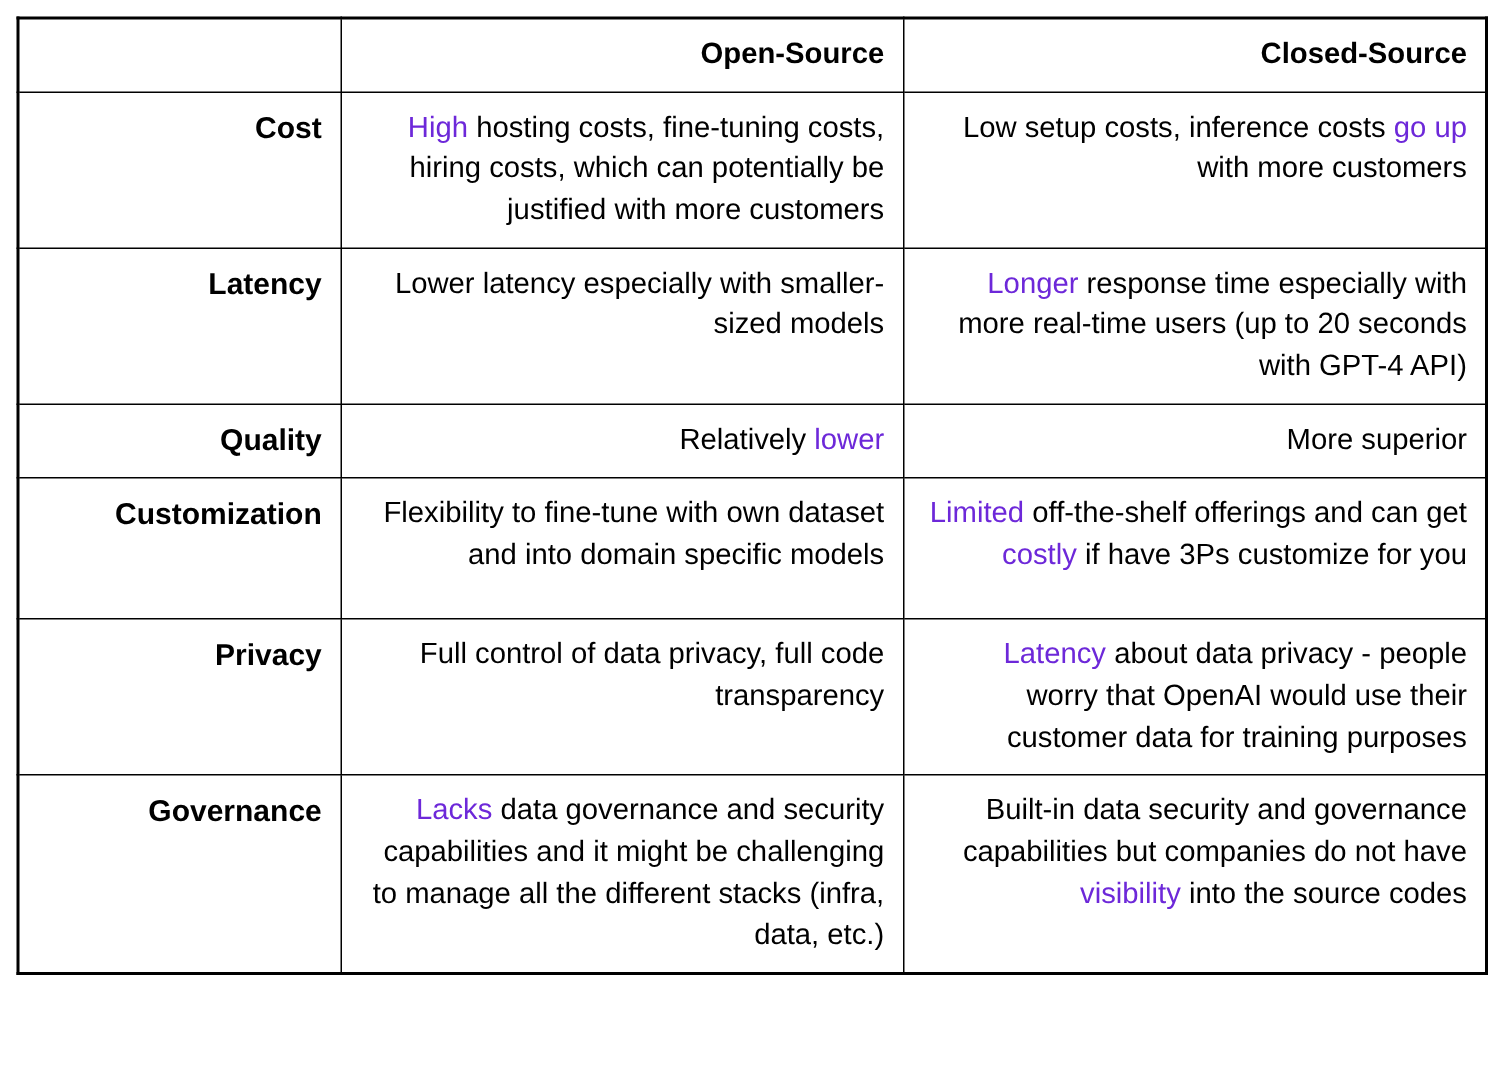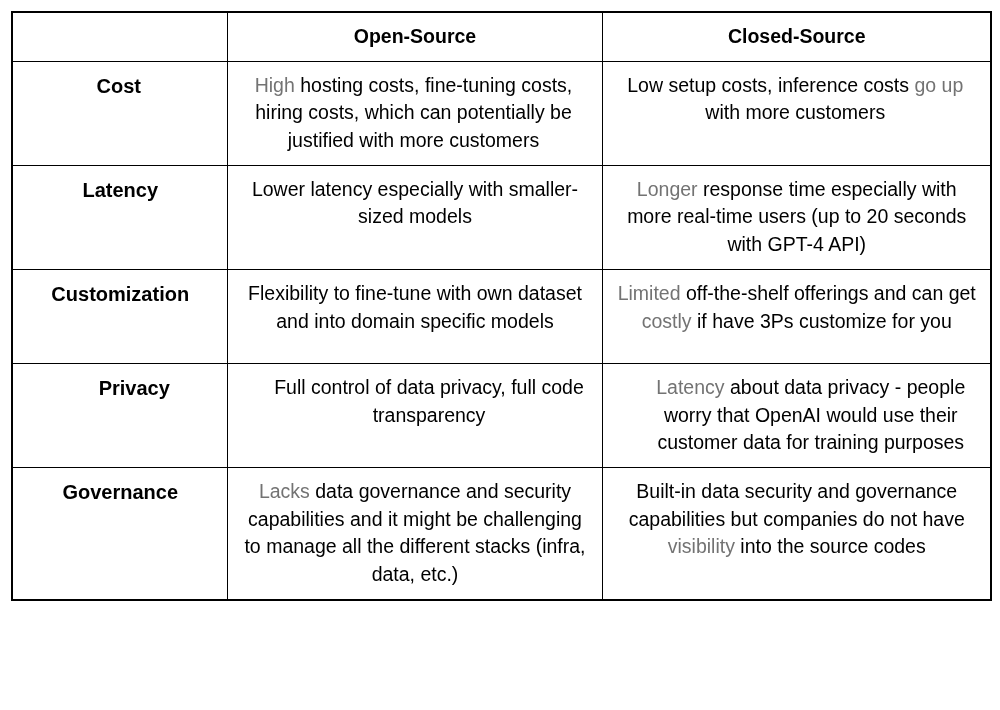--- a/index.html
+++ b/index.html
@@ -28,21 +28,21 @@
     border: 2px solid #000000;
   }
   table.comparison col.c-label { width: 215px; }
   table.comparison col.c-open  { width: 375px; }
   table.comparison col.c-closed{ width: 389px; }
 
   table.comparison td,
   table.comparison th {
     border: 1px solid #000000;
     vertical-align: top;
-    text-align: center;
+    text-align: right;
     padding: 10px 12px 10px 13px;
     font-size: 19.5px;
     line-height: 1.42;
   }
   thead th {
     font-weight: bold;
     font-size: 20px;
     padding-top: 12px;
     padding-bottom: 13px;
     height: 26px;
@@ -56,21 +56,21 @@
   }
   
   tr.r-cost    td { height: 83px; padding-left: 10px; }
   tr.r-latency td { height: 73px; }
   tr.r-ttm     td { height: 55px; }
   tr.r-quality td { height: 22px; }
   tr.r-custom  td { height: 73px; }
   tr.r-privacy td { height: 73px; padding-left: 41px; }
   tr.r-gov     td { height: 102px; }
 
-  .hl-red   { color: #737373; }
+  .hl-red   { color: #6d28d9; }
   .hl-green { color: #000000; }
   .cell-text { display: block; }
 </style>
 </head>
 <body>
 
 <div class="page">
   <table class="comparison">
     <colgroup>
       <col class="c-label">
@@ -96,20 +96,29 @@
       </tr>
       <tr class="r-latency">
         <td class="row-label">Latency</td>
         <td>
             <span class="cell-text"><span class="hl-green">Lower</span><span> latency especially with smaller-sized models</span></span>
           </td>
         <td>
             <span class="cell-text"><span class="hl-red">Longer</span><span> response time especially with more real-time users (up to 20 seconds with GPT-4 API)</span></span>
           </td>
       </tr>
+      <tr class="r-quality">
+        <td class="row-label">Quality</td>
+        <td>
+            <span class="cell-text"><span>Relatively </span><span class="hl-red">lower</span></span>
+          </td>
+        <td>
+            <span class="cell-text"><span>More </span><span class="hl-green">superior</span></span>
+          </td>
+      </tr>
       <tr class="r-custom">
         <td class="row-label">Customization</td>
         <td>
             <span class="cell-text"><span class="hl-green">Flexibility</span><span> to fine-tune with own dataset and into domain specific models</span></span>
           </td>
         <td>
             <span class="cell-text"><span class="hl-red">Limited</span><span> off-the-shelf offerings and can get </span><span class="hl-red">costly</span><span> if have 3Ps customize for you</span></span>
           </td>
       </tr>
       <tr class="r-privacy">

